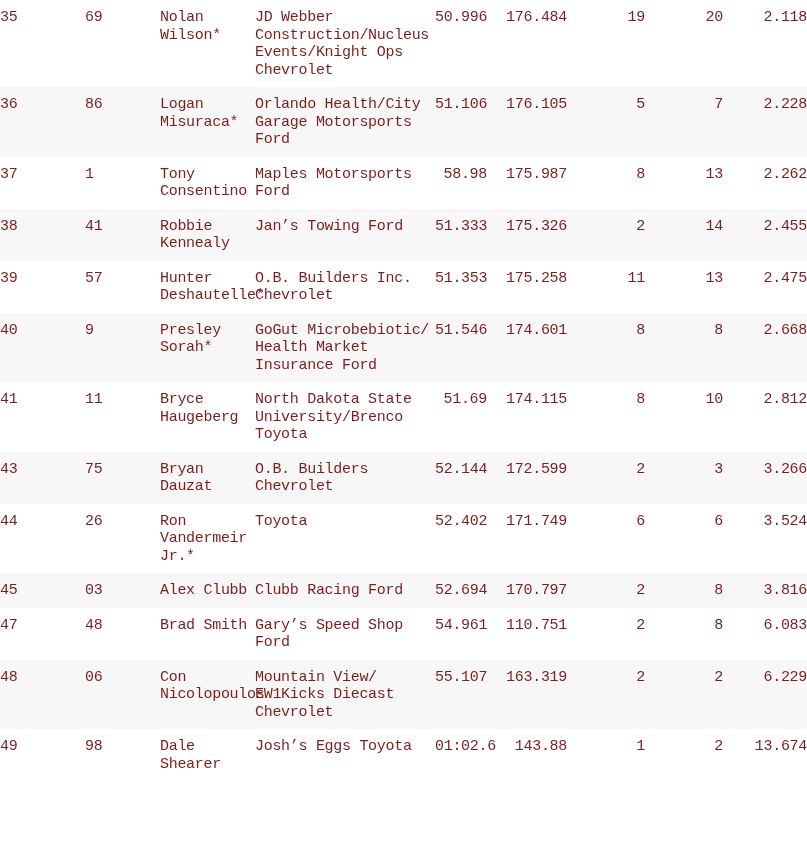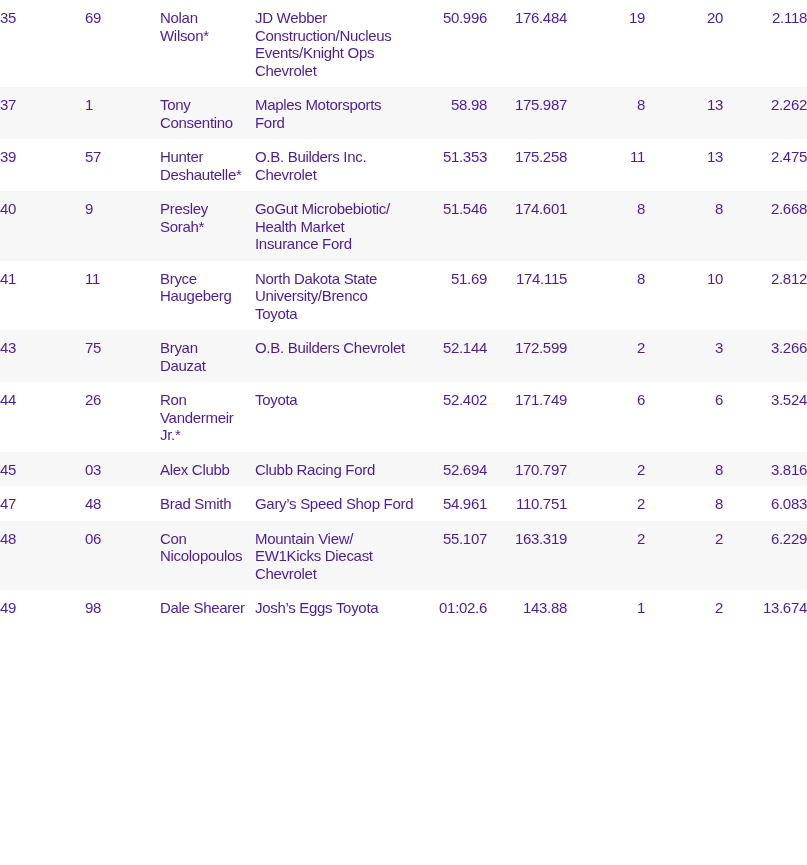--- a/index.html
+++ b/index.html
@@ -3,25 +3,25 @@
 <meta charset="utf-8">
 <style>
   * { margin: 0; padding: 0; box-sizing: border-box; }
   html, body { background: #ffffff; }
   .viewport {
     position: relative;
     width: 807px;
     height: 865px;
     overflow: hidden;
     background: #ffffff;
-    font-family: Liberation Sans, sans-serif;
+    font-family: Liberation Mono, monospace;
     font-size: 15px;
     line-height: 17.5px;
     letter-spacing: -0.3px;
-    color: #4c1d95;
+    color: #7f1d1d;
   }
   table.results {
     width: 807px;
     border-collapse: collapse;
     table-layout: fixed;
   }
   table.results td {
     vertical-align: top;
     padding: 9px 0 8px 0;
   }
@@ -67,31 +67,57 @@
 Construction/Nucleus
 Events/Knight Ops
 Chevrolet</td>
           <td class="c4 num">50.996</td>
           <td class="c5 num">176.484</td>
           <td class="c6 num">19</td>
           <td class="c7 num">20</td>
           <td class="c8 num">2.118</td>
         </tr>
         <tr class="row">
+          <td class="c0">36</td>
+          <td class="c1">86</td>
+          <td class="c2">Logan
+Misuraca*</td>
+          <td class="c3">Orlando Health/City
+Garage Motorsports
+Ford</td>
+          <td class="c4 num">51.106</td>
+          <td class="c5 num">176.105</td>
+          <td class="c6 num">5</td>
+          <td class="c7 num">7</td>
+          <td class="c8 num">2.228</td>
+        </tr>
+        <tr class="row">
           <td class="c0">37</td>
           <td class="c1">1</td>
           <td class="c2">Tony
 Consentino</td>
           <td class="c3">Maples Motorsports
 Ford</td>
           <td class="c4 num">58.98</td>
           <td class="c5 num">175.987</td>
           <td class="c6 num">8</td>
           <td class="c7 num">13</td>
           <td class="c8 num">2.262</td>
+        </tr>
+        <tr class="row">
+          <td class="c0">38</td>
+          <td class="c1">41</td>
+          <td class="c2">Robbie
+Kennealy</td>
+          <td class="c3">Jan’s Towing Ford</td>
+          <td class="c4 num">51.333</td>
+          <td class="c5 num">175.326</td>
+          <td class="c6 num">2</td>
+          <td class="c7 num">14</td>
+          <td class="c8 num">2.455</td>
         </tr>
         <tr class="row">
           <td class="c0">39</td>
           <td class="c1">57</td>
           <td class="c2">Hunter
 Deshautelle*</td>
           <td class="c3">O.B. Builders Inc.
 Chevrolet</td>
           <td class="c4 num">51.353</td>
           <td class="c5 num">175.258</td>

